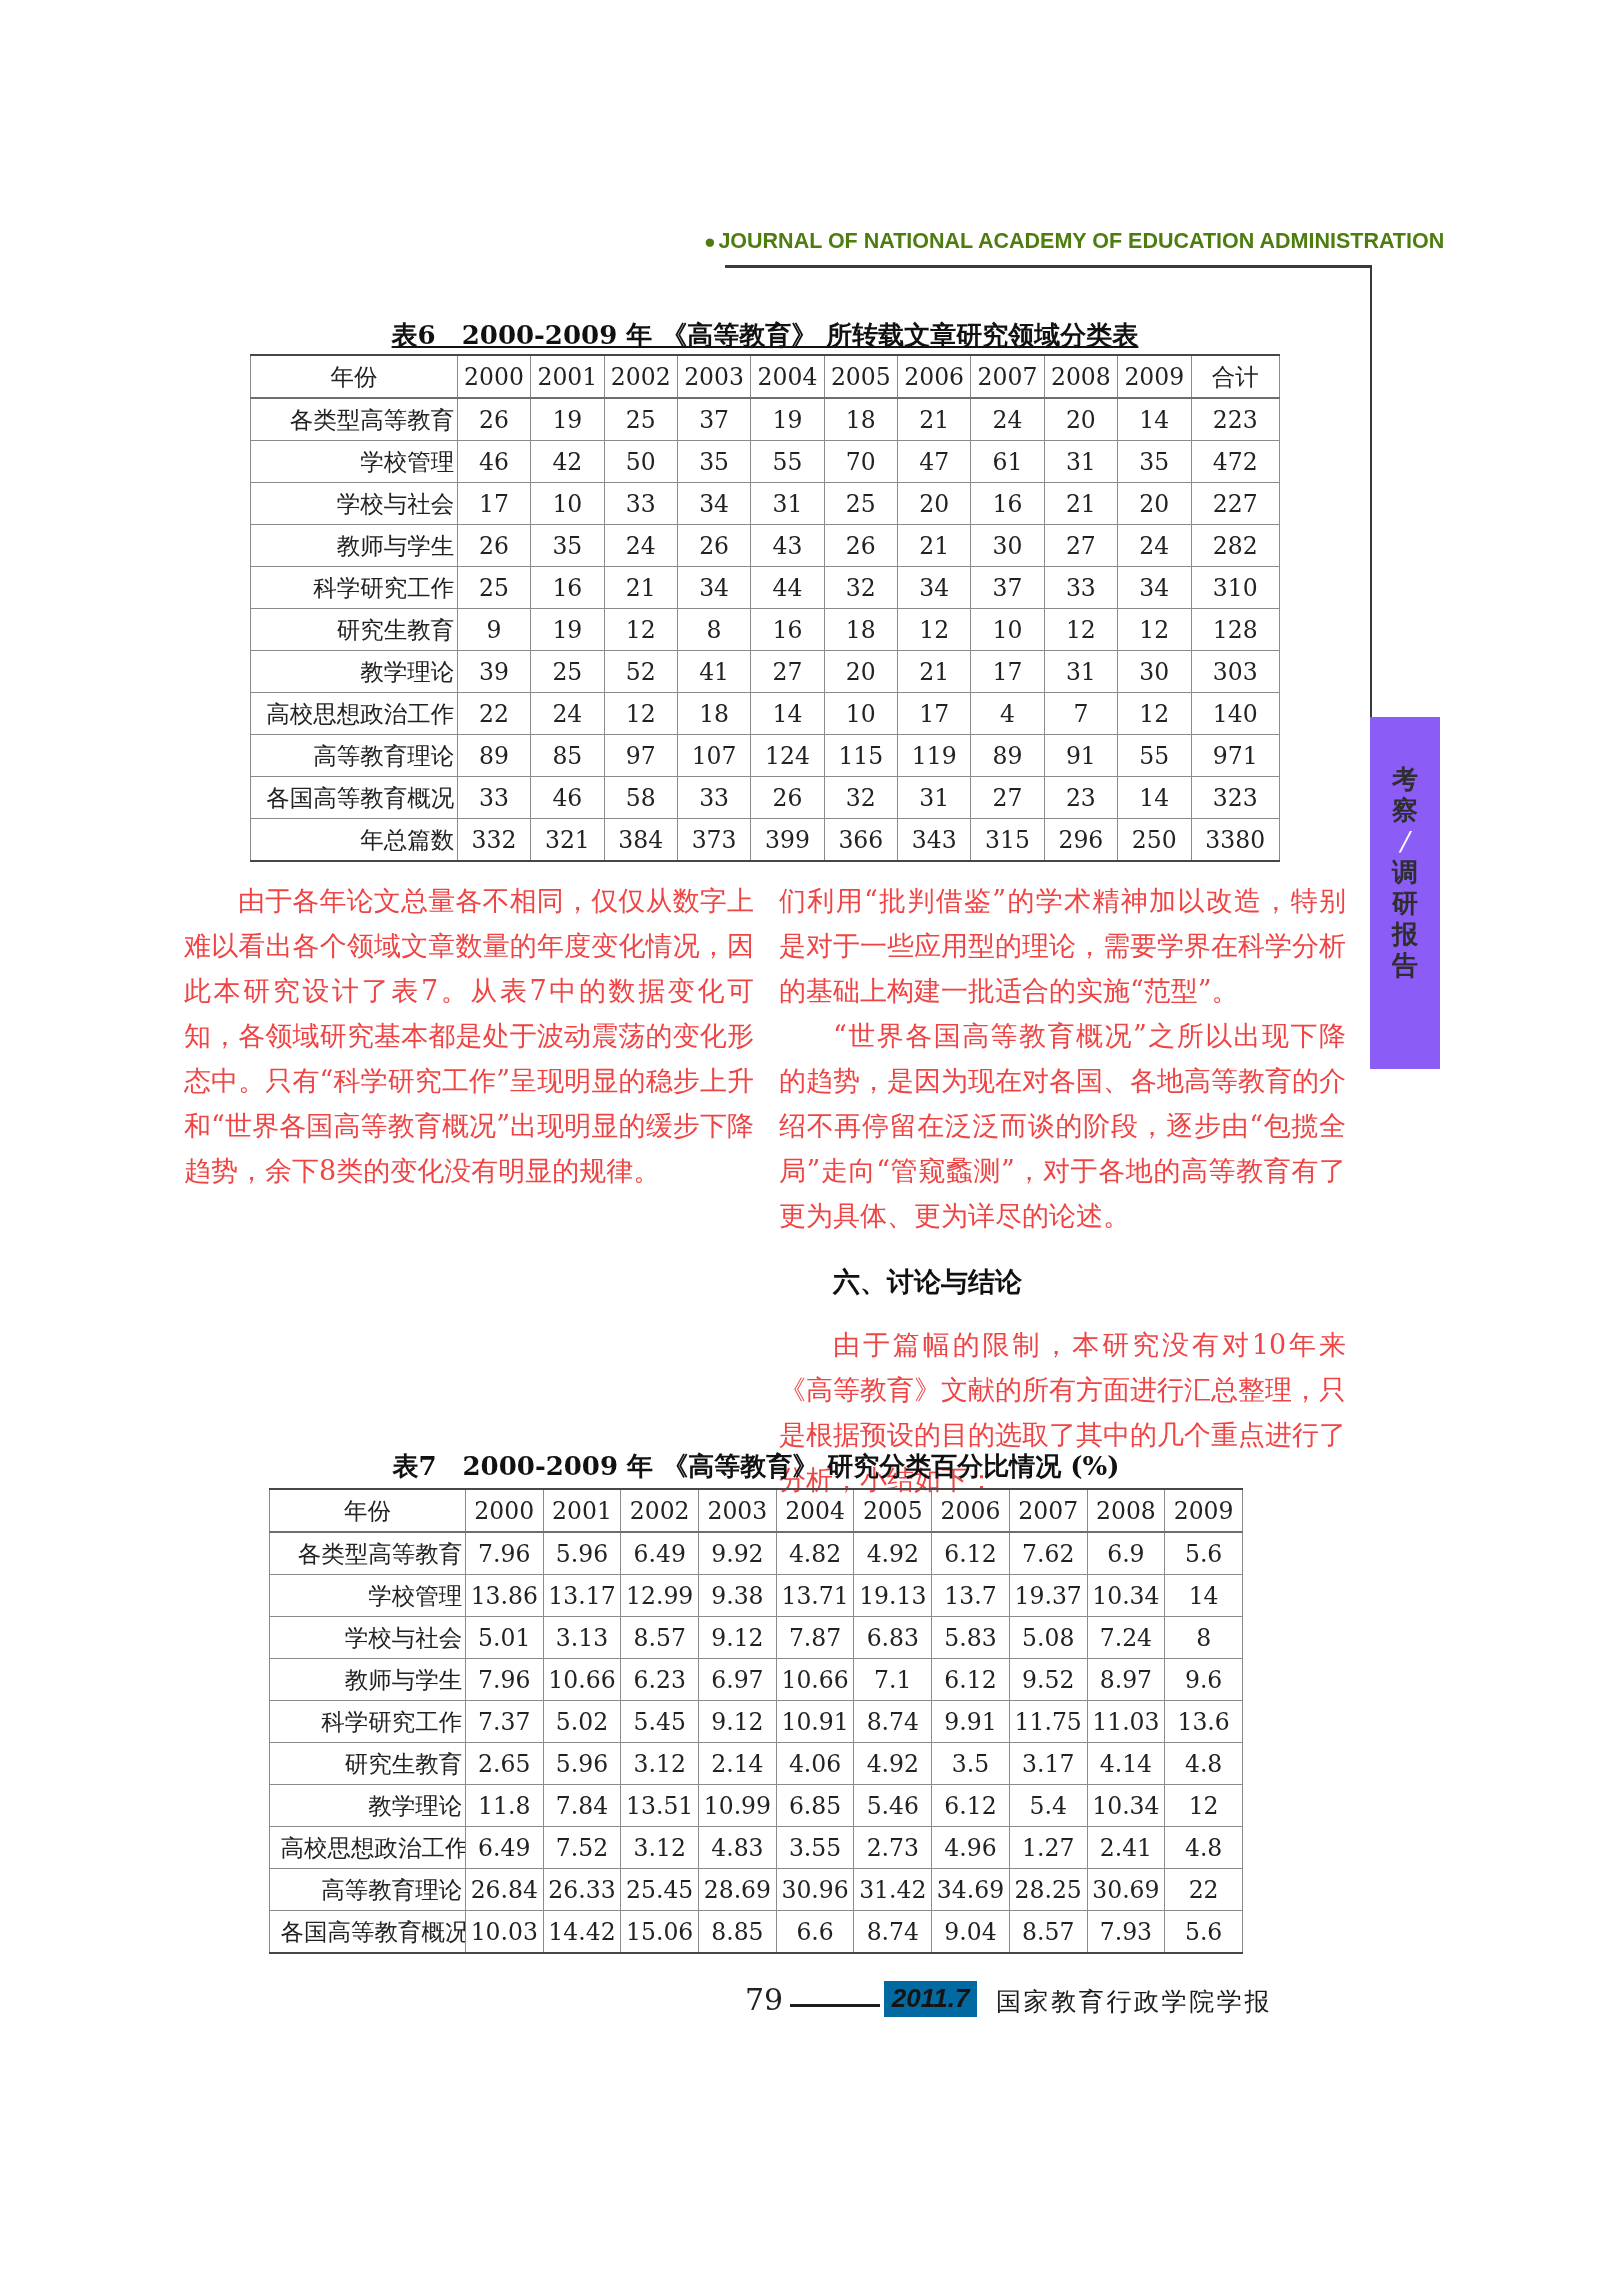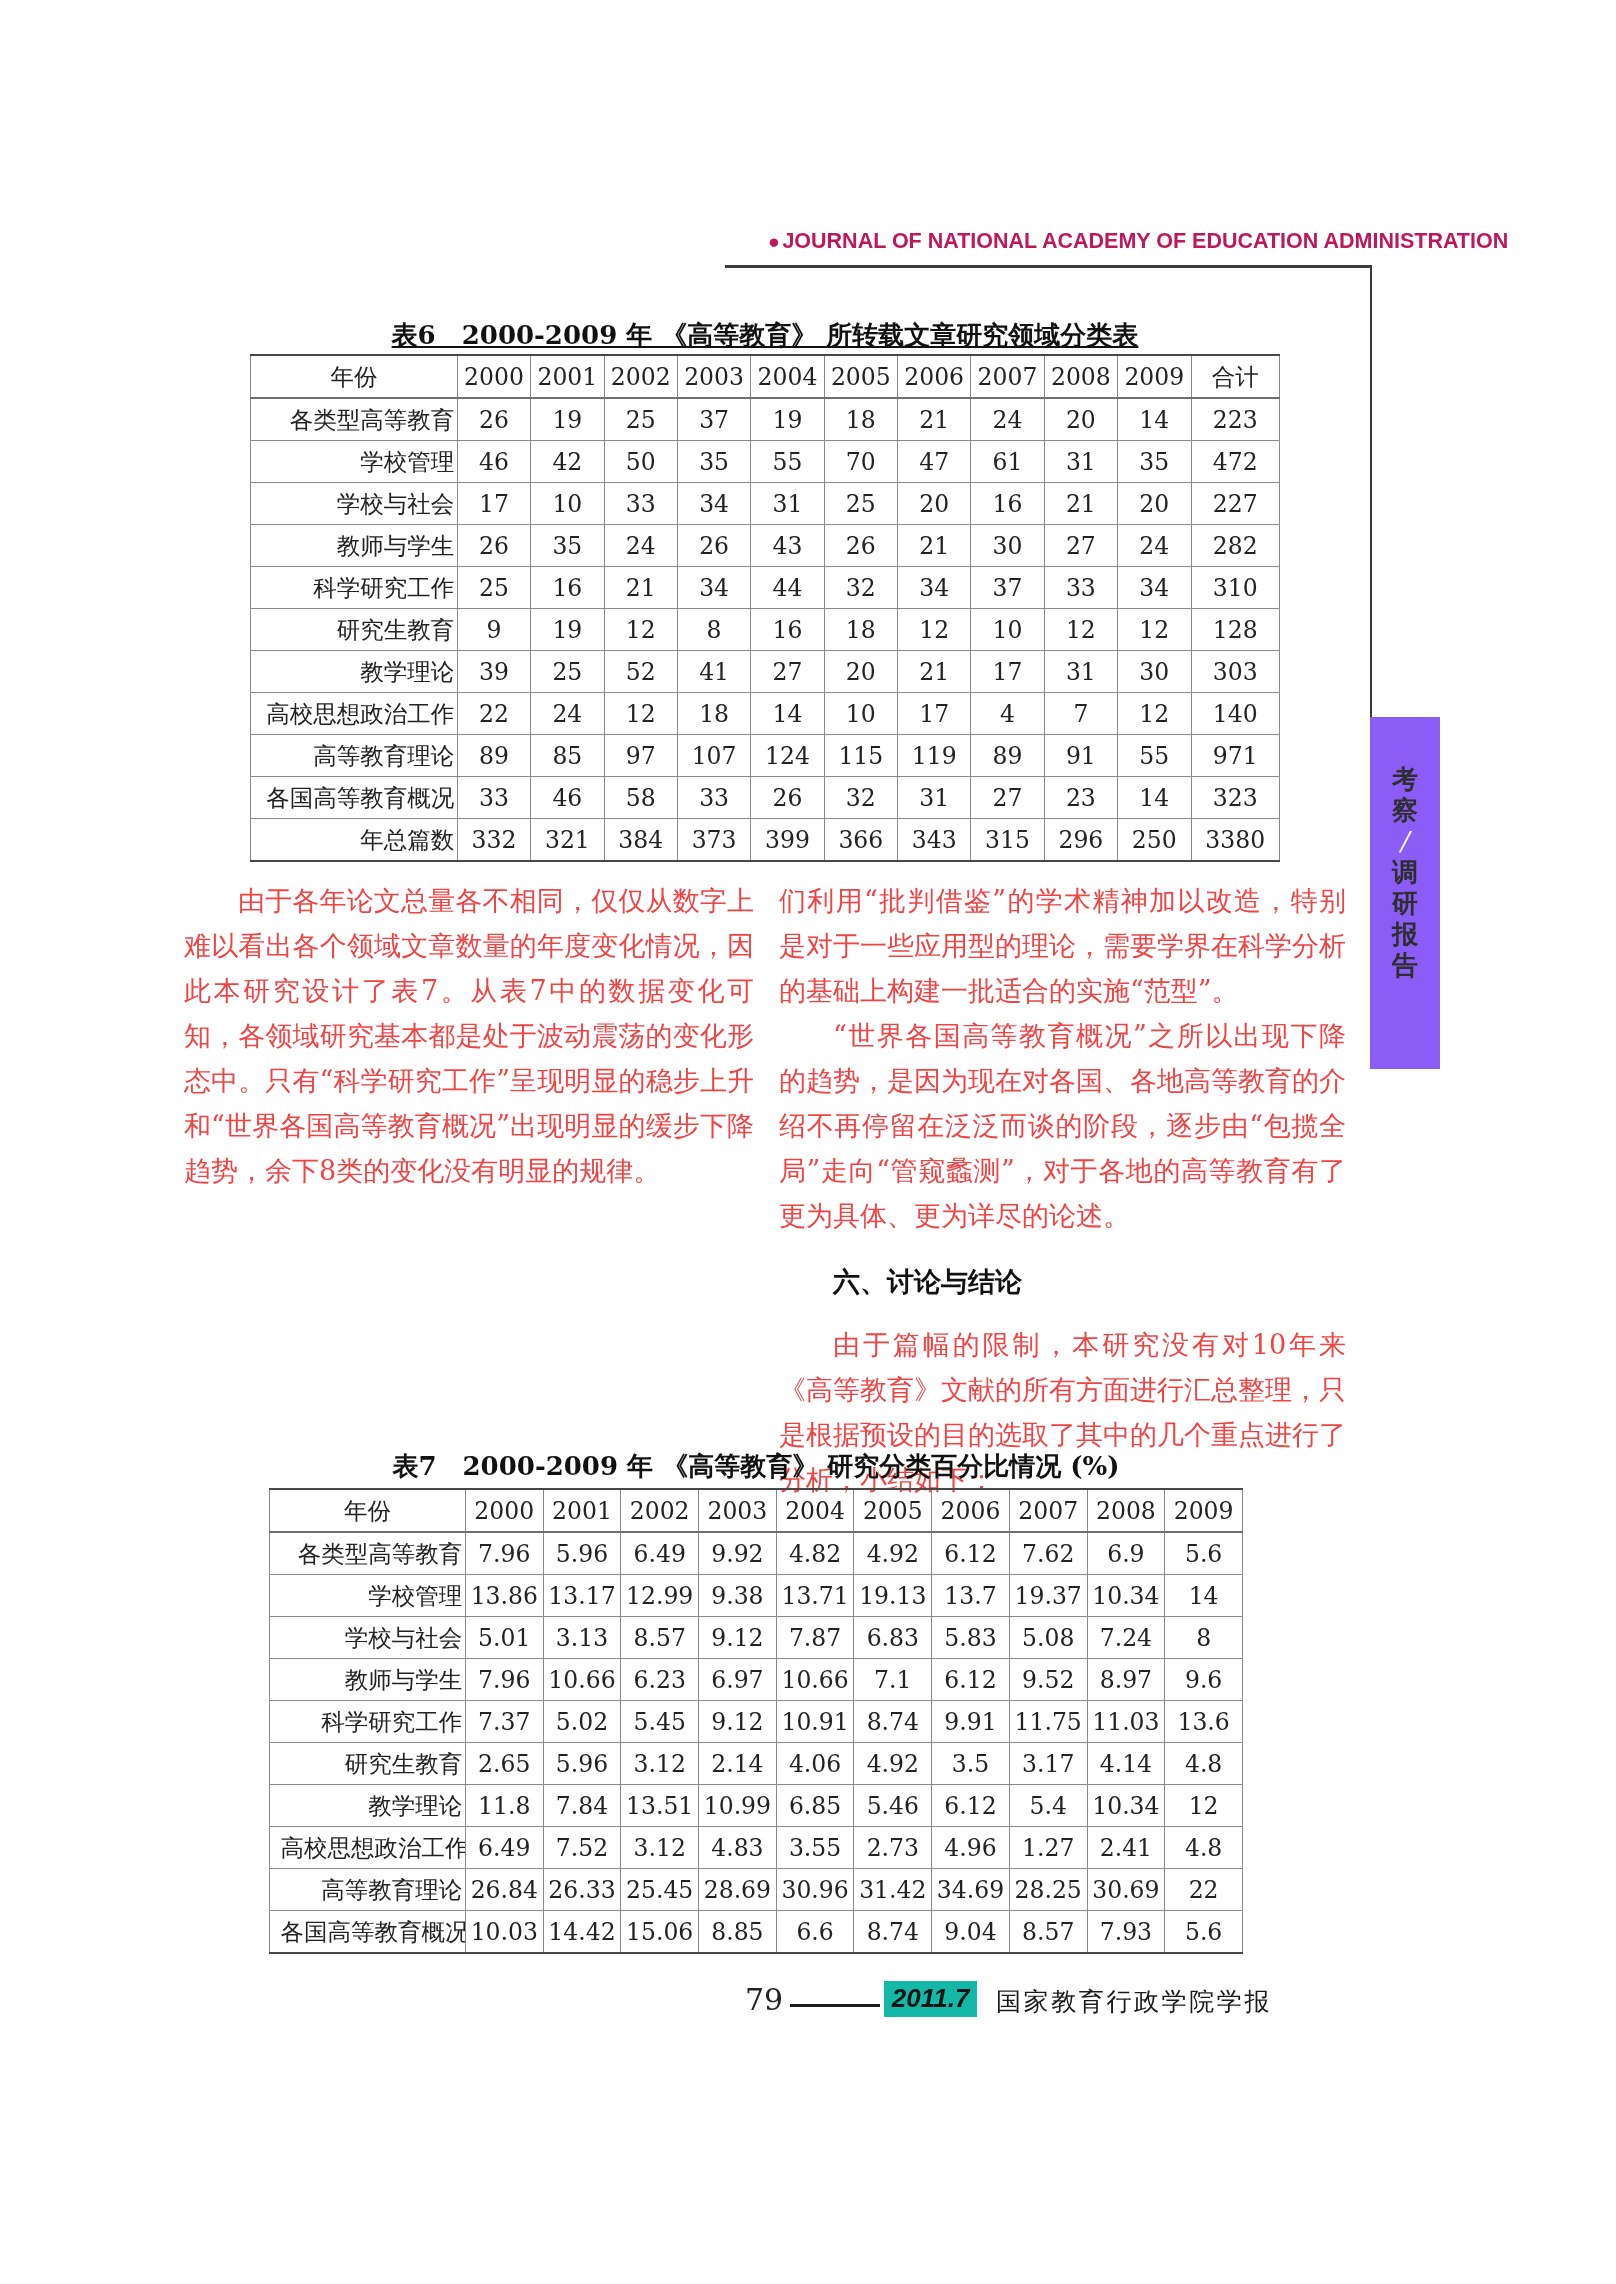--- a/index.html
+++ b/index.html
@@ -5,24 +5,24 @@
   html,body{margin:0;padding:0;}
   body{
     position:relative;
     width:1616px;height:2284px;
     background:#ffffff;
     font-family:"DejaVu Serif","Liberation Serif",serif;
     color:#1a1a1a;
   }
   
   .header-line{
-    position:absolute;left:768px;top:229px;width:629px;
+    position:absolute;left:704px;top:229px;width:629px;
     text-align:right;
     font-family:"Liberation Sans","DejaVu Sans",sans-serif;
-    font-size:21.5px;font-weight:bold;letter-spacing:0px;color:#be185d;
+    font-size:21.5px;font-weight:bold;letter-spacing:0px;color:#4d7c0f;
     white-space:nowrap;
   }
   .header-line .bullet{font-size:19.5px;margin-right:2.6px;}
   .header-rule{
     position:absolute;left:725px;top:265px;width:646px;height:2.6px;background:#3a3a3a;
   }
   .vert-rule{
     position:absolute;left:1370px;top:265px;width:2px;height:454px;background:#3a3a3a;
   }
   
@@ -78,21 +78,21 @@
   }
   
   .footer-page{
     position:absolute;left:745px;top:1982px;font-size:30px;color:#222;
   }
   .footer-rule{
     position:absolute;left:790px;top:2004px;width:90px;height:2.6px;background:#1d1d1d;
   }
   .footer-issue{
     position:absolute;left:884px;top:1981px;
-    background:#14b8a6;padding:2px 7.8px 3.3px 7.8px;
+    background:#0369a1;padding:2px 7.8px 3.3px 7.8px;
     font-family:"Liberation Sans","DejaVu Sans",sans-serif;
     font-size:26px;font-weight:bold;font-style:italic;color:#141414;
   }
   .footer-journal{
     position:absolute;left:996px;top:1985px;font-size:25px;color:#1a1a1a;
     letter-spacing:2.6px;white-space:nowrap;
   }
 </style>
 </head>
 <body>

